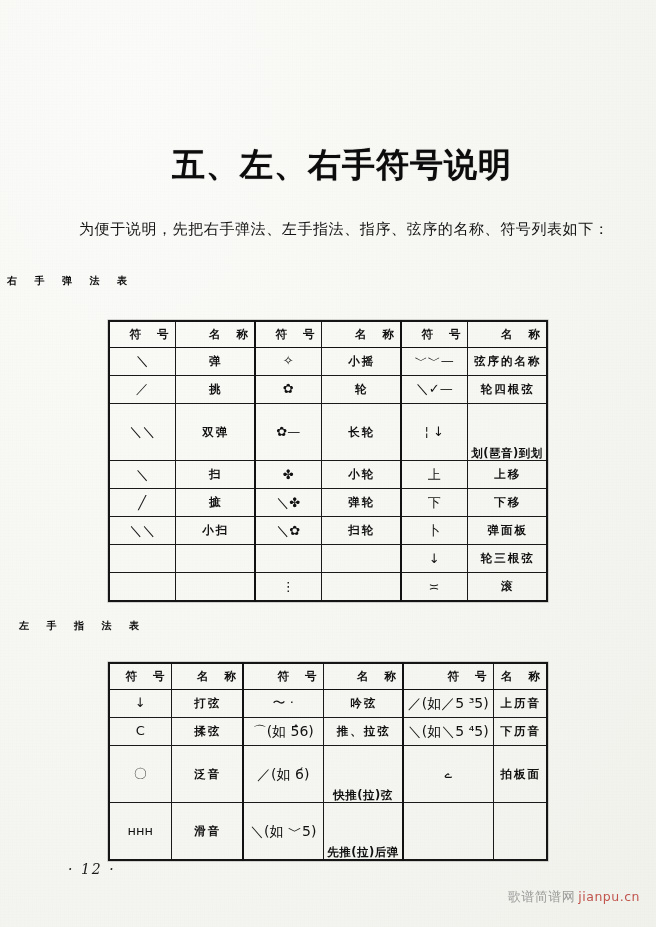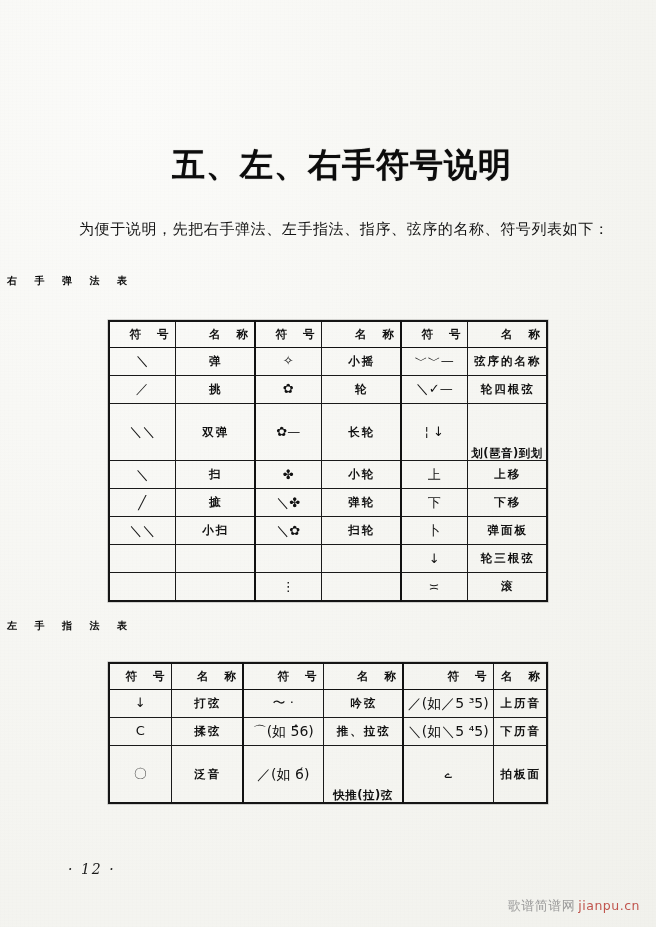--- a/index.html
+++ b/index.html
@@ -62,21 +62,21 @@
     left: 0;
     right: 16px;
     text-align: left;
     font-weight: bold;
     font-size: 10px;
     letter-spacing: 7px;
     text-indent: 7px;
     color: #0d0d0d;
   }
   #tbl1-title { top: 274px; }
-  #tbl2-title { top: 619px; }
+  #tbl2-title { top: 619px; padding-left: 12px; }
 
   table.symtbl {
     position: absolute;
     border-collapse: collapse;
     table-layout: fixed;
     background: transparent;
     border: 2.2px solid #151515;
     box-shadow: 0 0 0 0.6px rgba(0,0,0,0.25);
   }
   #tbl1 {
@@ -138,21 +138,21 @@
     font-style: italic;
     font-weight: normal;
     font-size: 14px;
     color: #1a1a1a;
     letter-spacing: 2px;
   }
 
   .watermark {
     position: absolute;
     right: 16px;
-    bottom: 12px;
+    bottom: 21px;
     font-size: 13px;
     color: #9a9a9a;
     letter-spacing: 0.5px;
     white-space: nowrap;
   }
   .watermark .wm-url {
     color: #c0554e;
     font-family: "DejaVu Sans", sans-serif;
     font-size: 12.5px;
     margin-left: 3px;
@@ -296,20 +296,28 @@
           <td><span class="nm">下历音</span></td>
         </tr>
         <tr>
           <td><span class="sym">〇</span></td>
           <td><span class="nm">泛音</span></td>
           <td class="thickdiv"><span class="sym sym-small">／(如 6́)</span></td>
           <td><span class="nm nm-tight">快推(拉)弦</span></td>
           <td class="thickdiv"><span class="sym">ے</span></td>
           <td><span class="nm">拍板面</span></td>
         </tr>
+        <tr>
+          <td><span class="sym">ннн</span></td>
+          <td><span class="nm">滑音</span></td>
+          <td class="thickdiv"><span class="sym sym-small">＼(如 ﹀5)</span></td>
+          <td><span class="nm nm-tight">先推(拉)后弹</span></td>
+          <td class="thickdiv"></td>
+          <td></td>
+        </tr>
       </tbody>
   </table>
 
   <div class="pagenum">· 12 ·</div>
 
   <div class="watermark">
     <span>歌谱简谱网</span><span class="wm-url">jianpu.cn</span>
   </div>
 </div>
 

